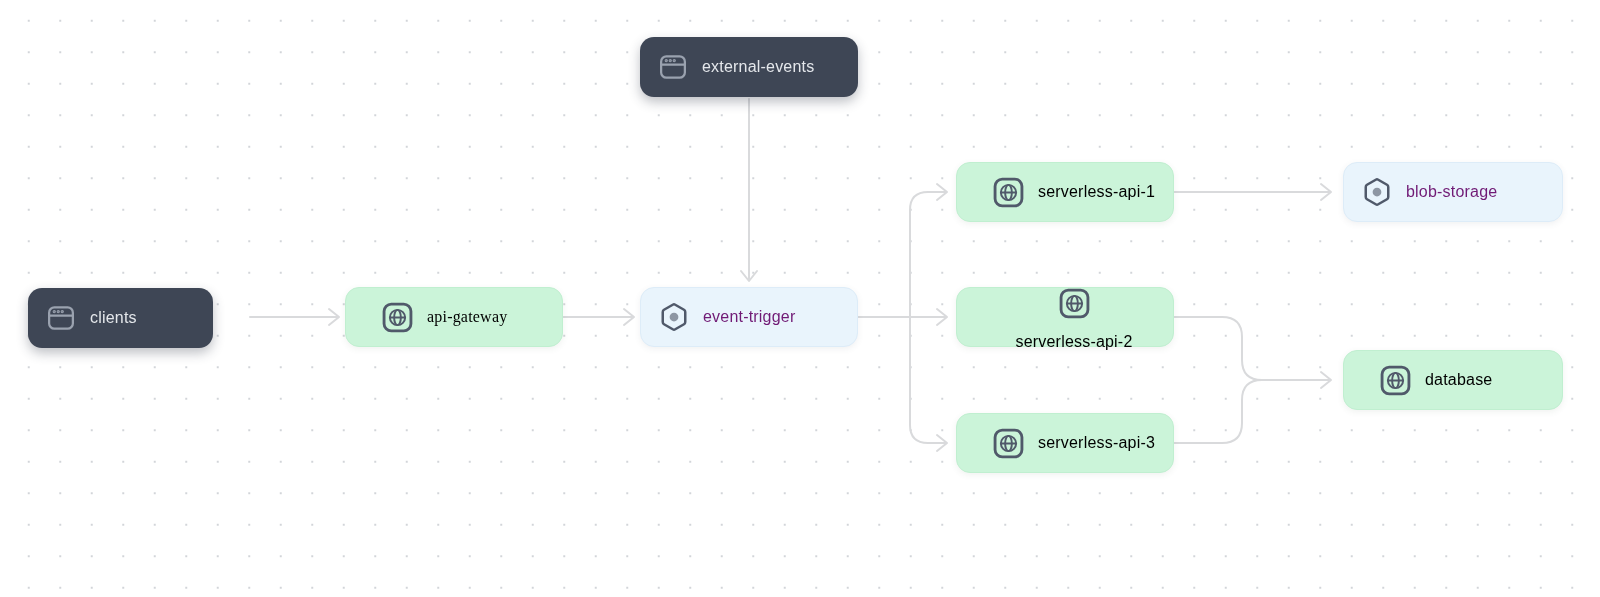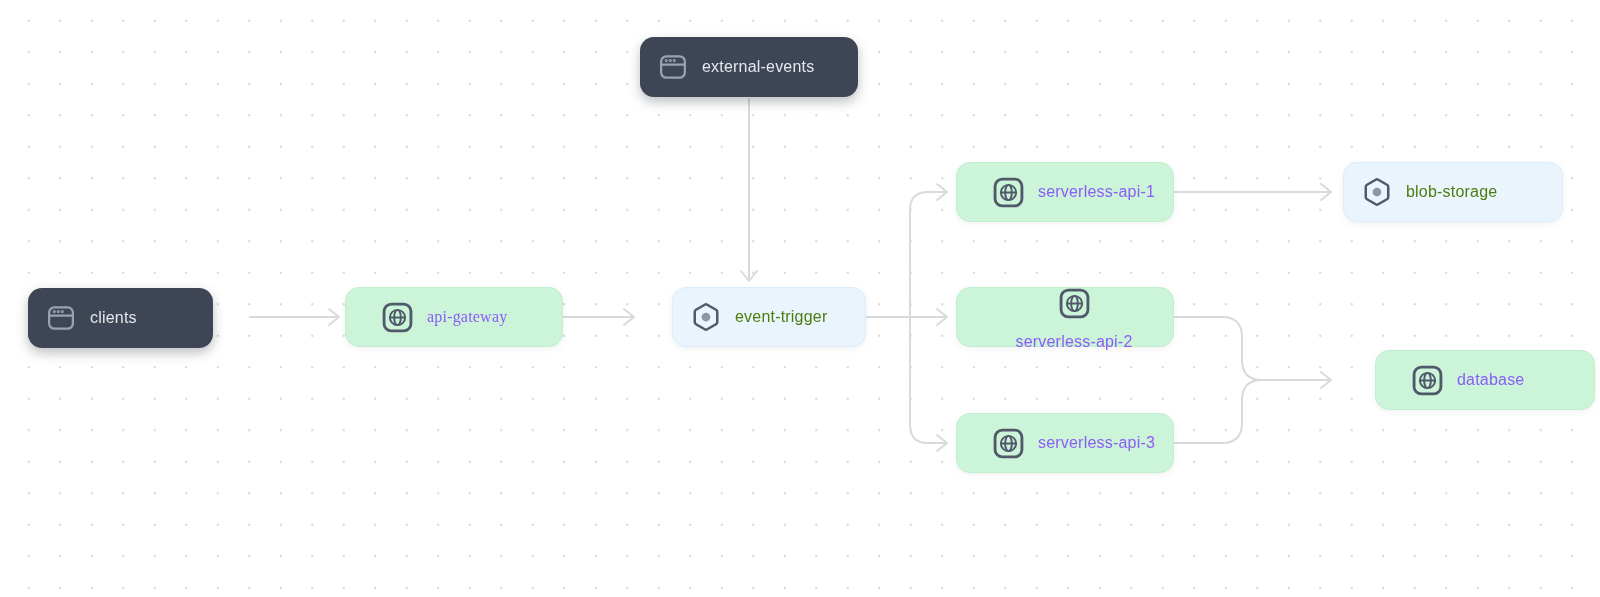--- a/index.html
+++ b/index.html
@@ -49,30 +49,30 @@
   .node.dark {
     background: #3e4655;
     color: #e4e7eb;
     box-shadow: 0 5px 12px rgba(40, 48, 62, 0.30);
   }
   .node.dark .icon { color: #9aa2af; }
 
   .node.green {
     background: #cbf4d9;
     border: 1px solid #c0efd0;
-    color: #8b5cf6;
+    color: #000000;
     box-shadow: 0 2px 6px rgba(60, 90, 70, 0.08);
     padding-left: 36px;
   }
   .node.green .icon { color: #50596a; }
 
   .node.blue {
     background: #e9f4fc;
     border: 1px solid #ddecf8;
-    color: #4d7c0f;
+    color: #701a75;
     box-shadow: 0 2px 6px rgba(60, 75, 95, 0.08);
   }
   .node.blue .icon { color: #50596a; }
 </style>
 </head>
 <body>
 
 <div class="canvas">
 
   <svg class="edges" width="1600" height="597" viewBox="0 0 1600 597">
@@ -153,21 +153,21 @@
       <svg width="31" height="31" viewBox="0 0 24 24" fill="none" stroke="currentColor" stroke-linecap="round" stroke-linejoin="round">
         <rect x="1.6" y="1.6" width="20.8" height="20.8" rx="5.6" stroke-width="2.2"></rect>
         <circle cx="12" cy="12" r="5.9" stroke-width="1.5"></circle>
         <ellipse cx="12" cy="12" rx="2.6" ry="5.9" stroke-width="1.5"></ellipse>
         <line x1="6.1" y1="12" x2="17.9" y2="12" stroke-width="1.5"></line>
       </svg>
     </span>
     <span class="label">api-gateway</span>
   </div>
 
-  <div class="node blue" style="left: 640px; top: 287px; width: 194px; height: 60px; margin-left: 32px;">
+  <div class="node blue" style="left: 640px; top: 287px; width: 218px; height: 60px;">
     <span class="icon">
       <svg width="30" height="30" viewBox="0 0 24 24" fill="none" stroke="currentColor" stroke-width="2" stroke-linecap="round" stroke-linejoin="round">
         <path d="M21 16.05v-8.1a2 2 0 0 0-1-1.73l-7-4.05a2 2 0 0 0-2 0l-7 4.05a2 2 0 0 0-1 1.73v8.1a2 2 0 0 0 1 1.73l7 4.05a2 2 0 0 0 2 0l7-4.05a2 2 0 0 0 1-1.73z"></path>
         <circle cx="12" cy="12" r="3.5" fill="#8d96a3" stroke="none"></circle>
       </svg>
     </span>
     <span class="label">event-trigger</span>
   </div>
 
   <div class="node green" style="left: 956px; top: 162px; width: 218px; height: 60px;">
@@ -209,21 +209,21 @@
   <div class="node blue" style="left: 1343px; top: 162px; width: 220px; height: 60px;">
     <span class="icon">
       <svg width="30" height="30" viewBox="0 0 24 24" fill="none" stroke="currentColor" stroke-width="2" stroke-linecap="round" stroke-linejoin="round">
         <path d="M21 16.05v-8.1a2 2 0 0 0-1-1.73l-7-4.05a2 2 0 0 0-2 0l-7 4.05a2 2 0 0 0-1 1.73v8.1a2 2 0 0 0 1 1.73l7 4.05a2 2 0 0 0 2 0l7-4.05a2 2 0 0 0 1-1.73z"></path>
         <circle cx="12" cy="12" r="3.5" fill="#8d96a3" stroke="none"></circle>
       </svg>
     </span>
     <span class="label">blob-storage</span>
   </div>
 
-  <div class="node green" style="left: 1343px; top: 350px; width: 220px; height: 60px; margin-left: 32px;">
+  <div class="node green" style="left: 1343px; top: 350px; width: 220px; height: 60px;">
     <span class="icon">
       <svg width="31" height="31" viewBox="0 0 24 24" fill="none" stroke="currentColor" stroke-linecap="round" stroke-linejoin="round">
         <rect x="1.6" y="1.6" width="20.8" height="20.8" rx="5.6" stroke-width="2.2"></rect>
         <circle cx="12" cy="12" r="5.9" stroke-width="1.5"></circle>
         <ellipse cx="12" cy="12" rx="2.6" ry="5.9" stroke-width="1.5"></ellipse>
         <line x1="6.1" y1="12" x2="17.9" y2="12" stroke-width="1.5"></line>
       </svg>
     </span>
     <span class="label">database</span>
   </div>

